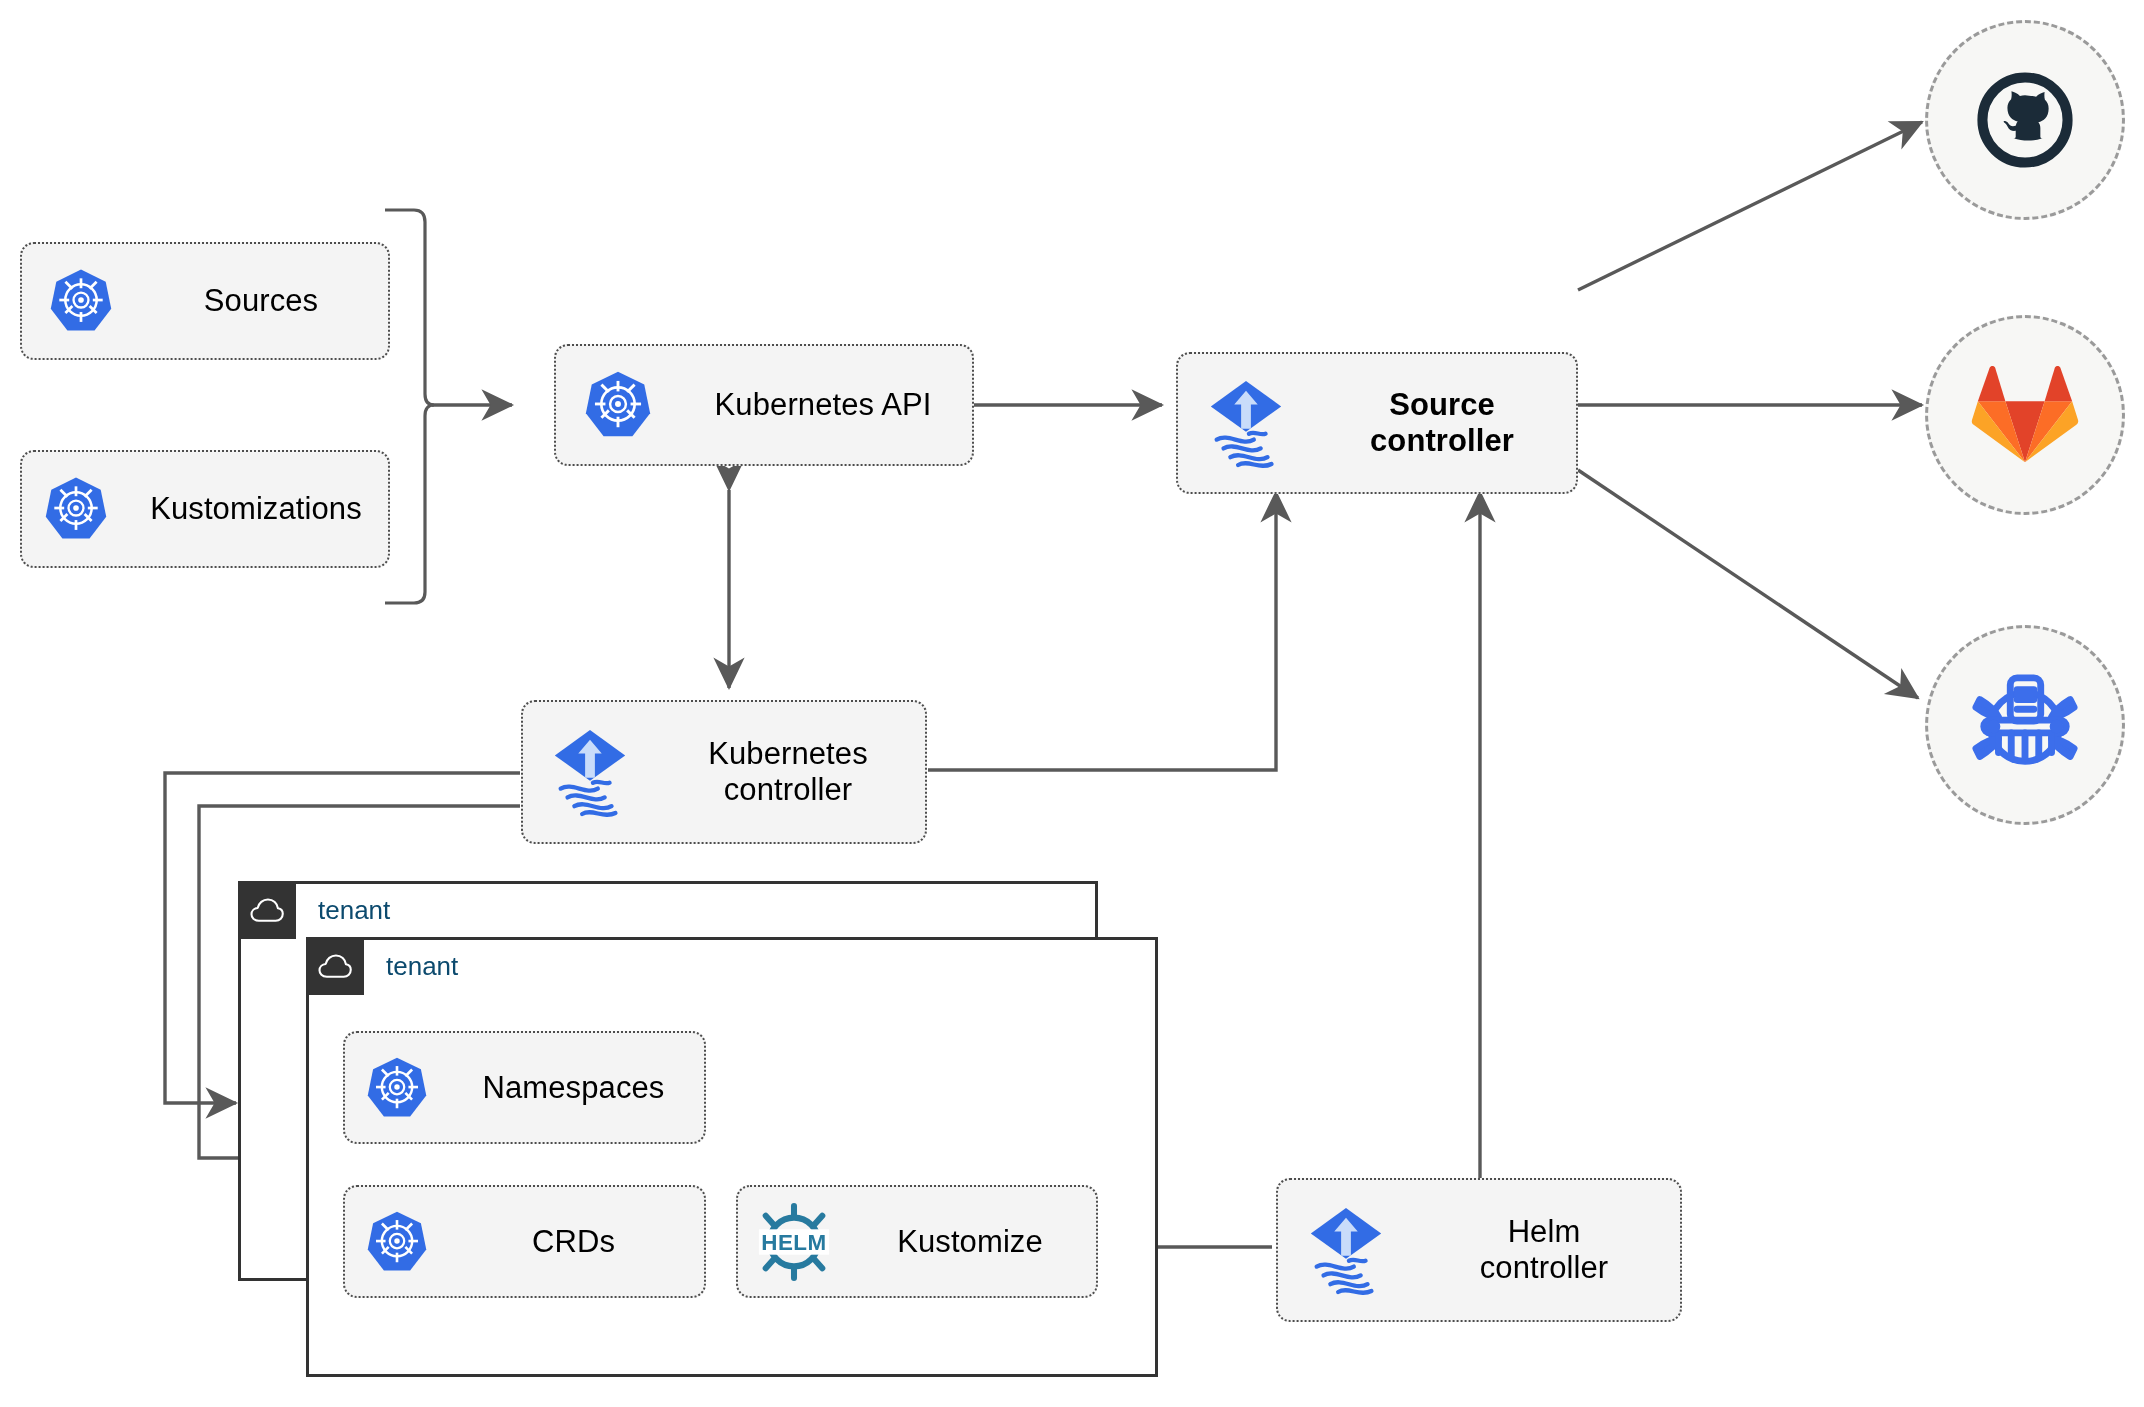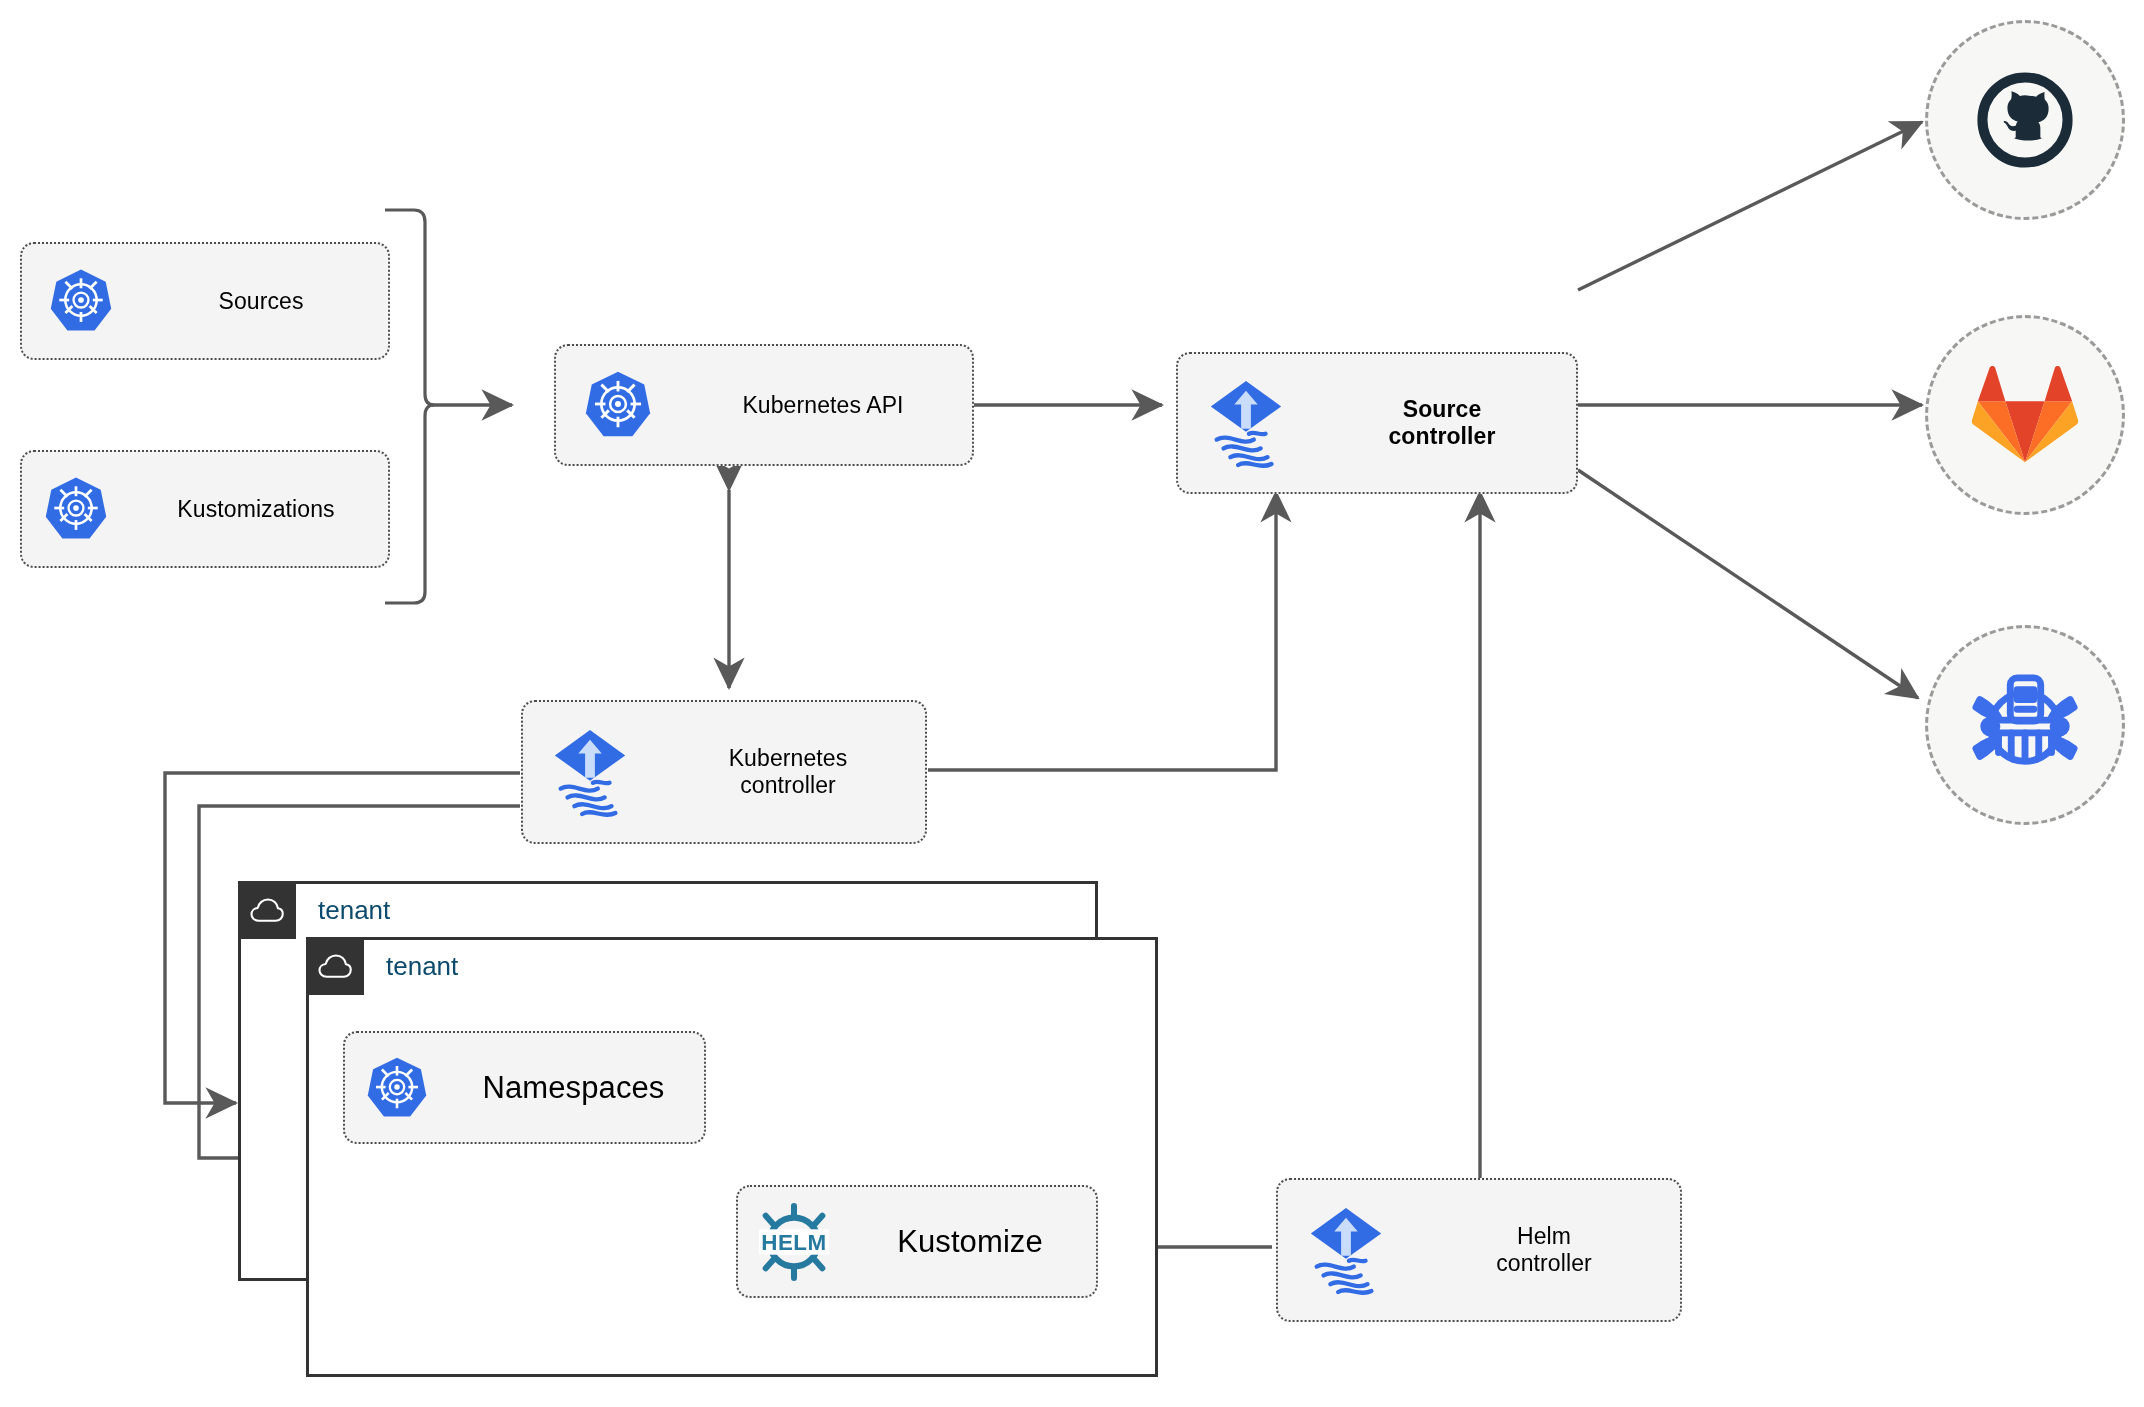--- a/index.html
+++ b/index.html
@@ -42,21 +42,21 @@
   .node .ico {
     flex: 0 0 auto;
     display: flex;
     align-items: center;
     justify-content: center;
   }
   .node .lbl {
     flex: 1 1 auto;
     text-align: center;
     color: #000000;
-    font-size: 23px;
+    font-size: 31px;
     line-height: 1.16;
     letter-spacing: .1px;
     white-space: pre-line;
     padding-right: 6px;
   }
   .node.small .lbl { font-size: 31px; }
 
   
   .tenant {
     position: absolute;
@@ -303,20 +303,41 @@
             <path d="M22.1 38.2l2 2-7.2 7.2-2-2z"></path>
           <circle cx="32" cy="33" r="16.2" fill="none" stroke="#ffffff" stroke-width="2.6"></circle>
           <circle cx="32" cy="33" r="7.7" fill="none" stroke="#ffffff" stroke-width="2.4"></circle>
         </g>
       </svg>
     </span>
     <span class="lbl">Namespaces</span>
   </div>
 
 
+  <div class="node small zstack" style="left:343px; top:1185px; width:363px; height:113px;">
+    <span class="ico" style="width:104px;">
+      <svg width="60" height="64" viewBox="0 0 64 68">
+        <path d="M32 1.6 L57.5 14 L63.2 42 L46 64.4 L18 64.4 L0.8 42 L6.5 14 Z" fill="#326CE5"></path>
+        <g fill="#ffffff">
+          <circle cx="32" cy="33" r="2.9"></circle>
+          <path d="M30.6 10.6h2.8v10.2h-2.8z"></path>
+            <path d="M30.6 45.4h2.8v10.2h-2.8z"></path>
+          <path d="M9.6 31.6h10.2v2.8H9.6z"></path>
+            <path d="M44.2 31.6h10.2v2.8H44.2z"></path>
+          <path d="M14.9 15.2l2-2 7.2 7.2-2 2z"></path>
+            <path d="M39.9 40.2l2-2 7.2 7.2-2 2z"></path>
+          <path d="M47.1 13.2l2 2-7.2 7.2-2-2z"></path>
+            <path d="M22.1 38.2l2 2-7.2 7.2-2-2z"></path>
+          <circle cx="32" cy="33" r="16.2" fill="none" stroke="#ffffff" stroke-width="2.6"></circle>
+          <circle cx="32" cy="33" r="7.7" fill="none" stroke="#ffffff" stroke-width="2.4"></circle>
+        </g>
+      </svg>
+    </span>
+    <span class="lbl">CRDs</span>
+  </div>
 
   <div class="node small zstack" style="left:736px; top:1185px; width:362px; height:113px;">
     <span class="ico" style="width:112px;">
       <svg width="82" height="80" viewBox="0 0 84 82">
         <g stroke="#277A9F" stroke-width="6.2" fill="none" stroke-linecap="round">
           <circle cx="42" cy="41" r="25"></circle>
           <path d="M42 4 L42 15"></path>
           <path d="M42 67 L42 78"></path>
           <path d="M13 14 L21 23"></path>
           <path d="M63 59 L71 68"></path>

